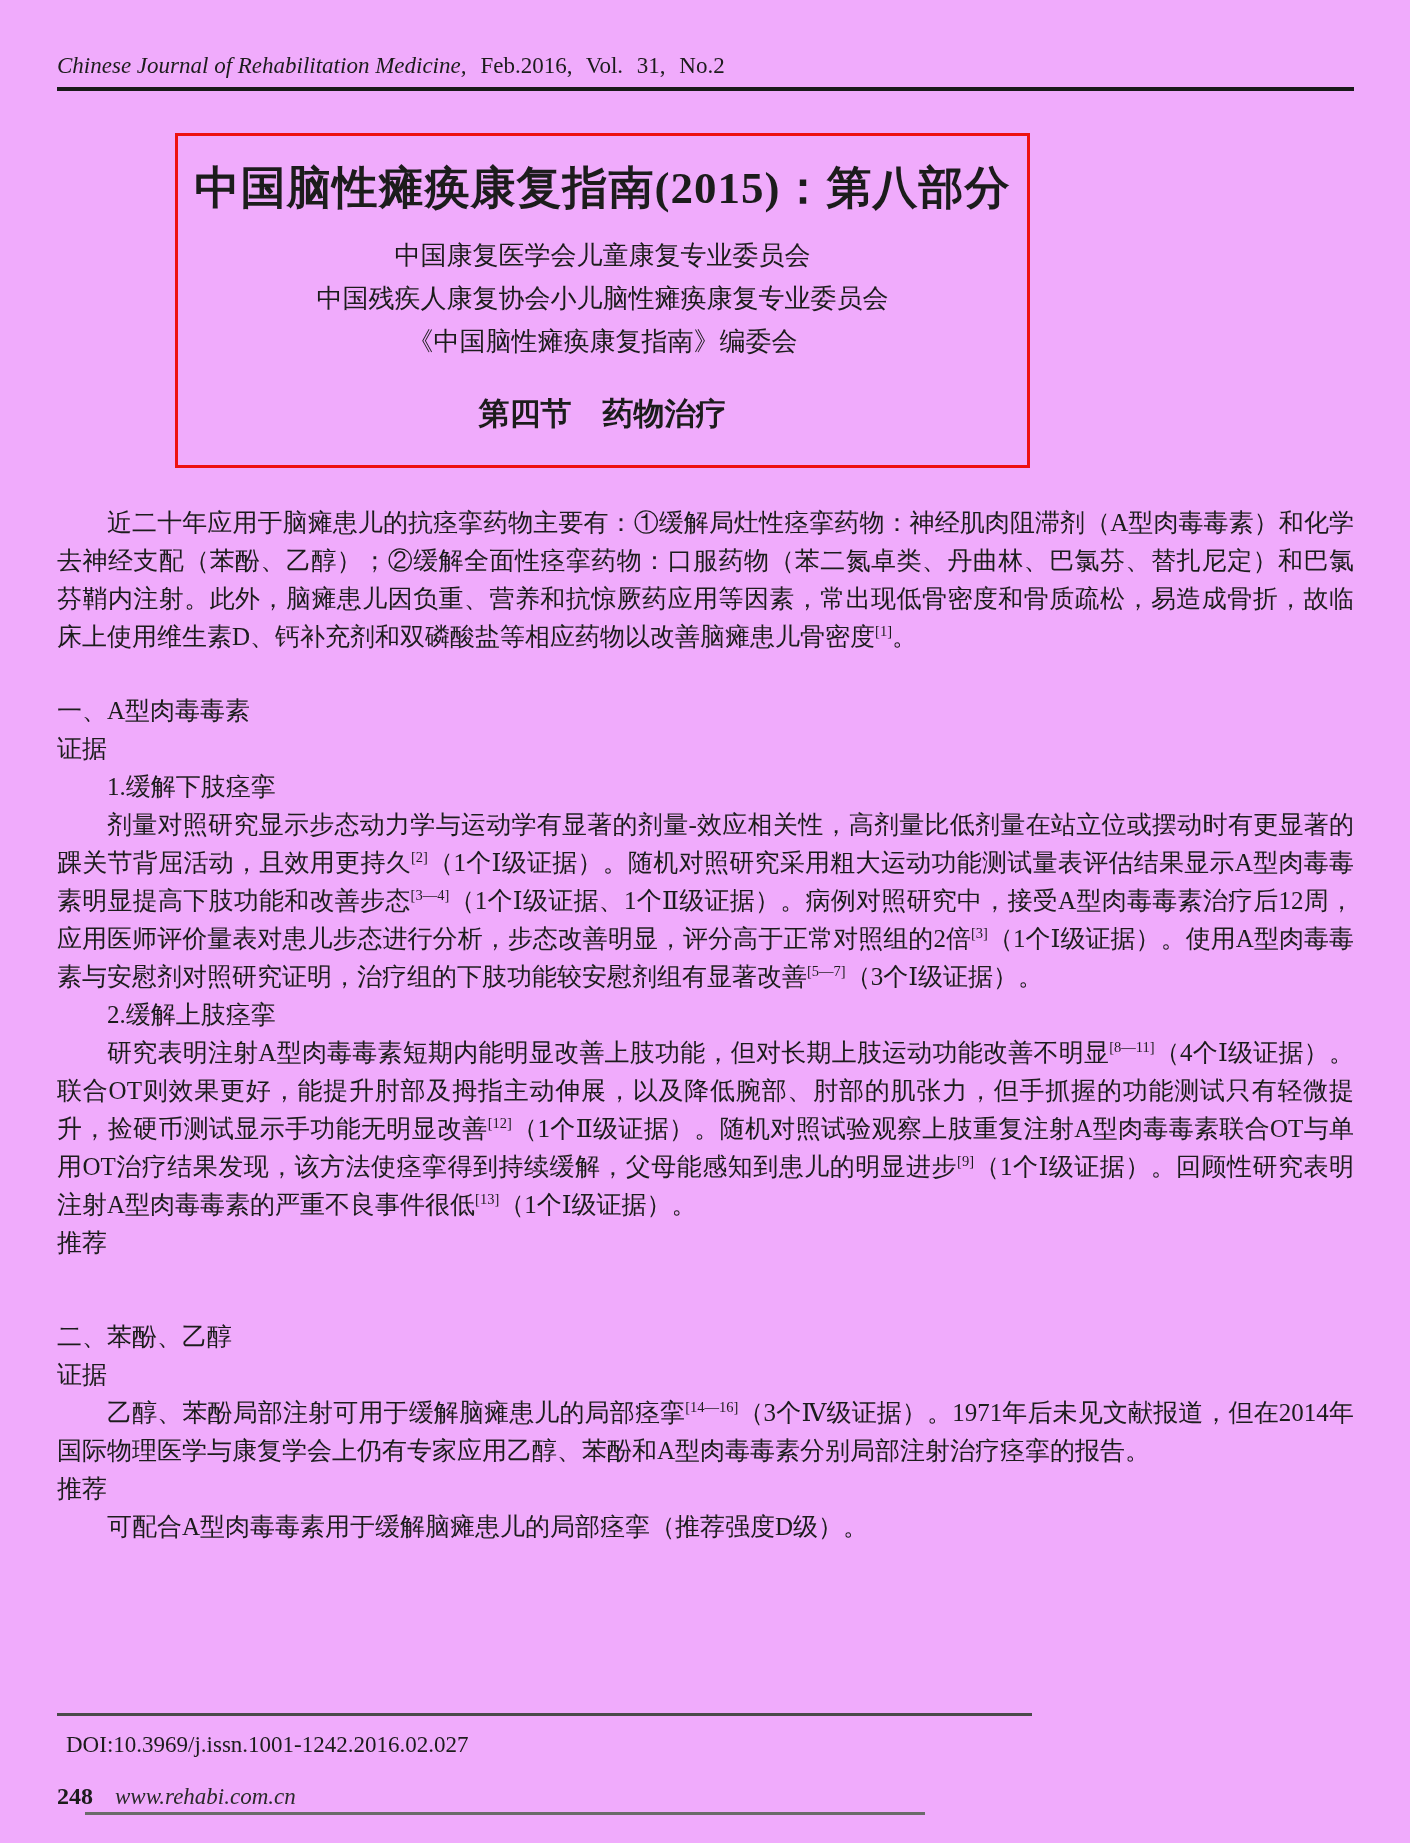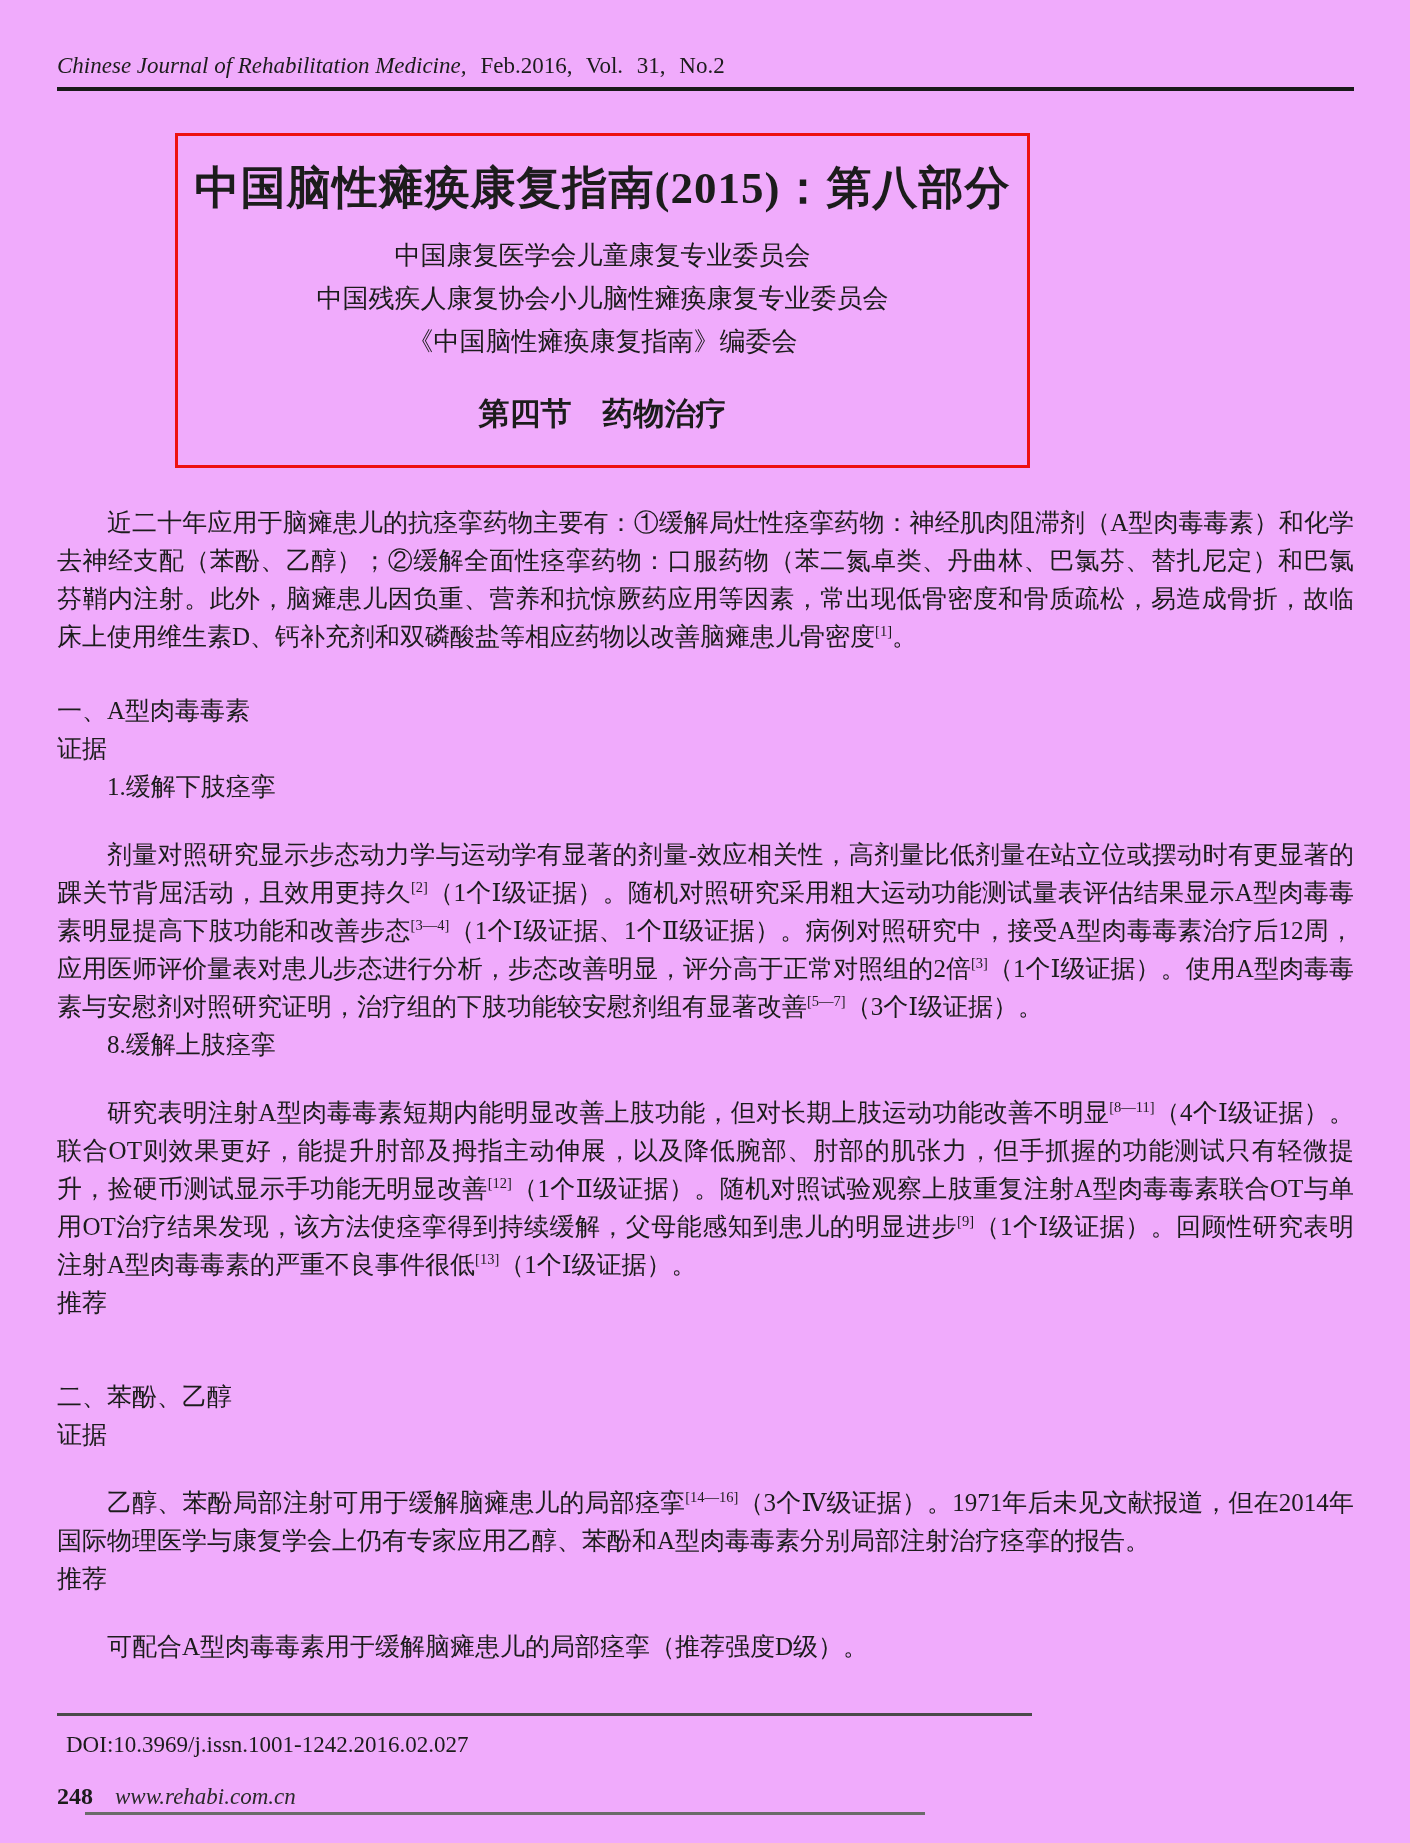--- a/index.html
+++ b/index.html
@@ -31,21 +31,21 @@
   .main-title{
     font-size:45px;font-weight:bold;line-height:56px;
     letter-spacing:1px;
   }
   .author-lines{margin-top:18px;}
   .author-line{font-size:26px;line-height:43px;}
   .chapter-title{margin-top:38px;font-size:37px;font-weight:bold;line-height:48px;}
   .section-title{margin-top:30px;font-size:31px;font-weight:bold;line-height:42px;}
   
   .article-body{margin-top:36px;font-size:25px;line-height:38px;}
-  .para{text-indent:2em;text-align:justify;margin-top:30px;}
+  .para{text-indent:2em;text-align:justify;}
   .sec-heading{font-weight:normal;}
   .sec-label{}
   .sub-heading{text-indent:2em;}
   .gap-section{margin-top:36px;}
   .gap-section-large{margin-top:56px;}
   .article-body sup{font-size:0.58em;line-height:0;vertical-align:super;}
   
   .footnote-rule{position:absolute;left:57px;top:1713px;width:975px;height:3px;background:#4a4a4a;}
   .doi-line{position:absolute;left:66px;top:1730px;font-size:23px;line-height:30px;}
   .page-footer{position:absolute;left:57px;top:1782px;font-size:23px;line-height:28px;display:flex;align-items:baseline;}
@@ -72,21 +72,21 @@
     </div>
     <div class="section-title">第四节　药物治疗</div>
   </div>
 
   <div class="article-body">
       <div class="para"><span>近二十年应用于脑瘫患儿的抗痉挛药物主要有：①缓解局灶性痉挛药物：神经肌肉阻滞剂（A型肉毒毒素）和化学去神经支配（苯酚、乙醇）；②缓解全面性痉挛药物：口服药物（苯二氮卓类、丹曲林、巴氯芬、替扎尼定）和巴氯芬鞘内注射。此外，脑瘫患儿因负重、营养和抗惊厥药应用等因素，常出现低骨密度和骨质疏松，易造成骨折，故临床上使用维生素D、钙补充剂和双磷酸盐等相应药物以改善脑瘫患儿骨密度</span><sup>[1]</sup><span>。</span></div>
       <div class="sec-heading gap-section"><span>一、A型肉毒毒素</span></div>
       <div class="sec-label"><span>证据</span></div>
       <div class="sub-heading"><span>1.缓解下肢痉挛</span></div>
       <div class="para"><span>剂量对照研究显示步态动力学与运动学有显著的剂量-效应相关性，高剂量比低剂量在站立位或摆动时有更显著的踝关节背屈活动，且效用更持久</span><sup>[2]</sup><span>（1个Ⅰ级证据）。随机对照研究采用粗大运动功能测试量表评估结果显示A型肉毒毒素明显提高下肢功能和改善步态</span><sup>[3—4]</sup><span>（1个Ⅰ级证据、1个Ⅱ级证据）。病例对照研究中，接受A型肉毒毒素治疗后12周，应用医师评价量表对患儿步态进行分析，步态改善明显，评分高于正常对照组的2倍</span><sup>[3]</sup><span>（1个Ⅰ级证据）。使用A型肉毒毒素与安慰剂对照研究证明，治疗组的下肢功能较安慰剂组有显著改善</span><sup>[5—7]</sup><span>（3个Ⅰ级证据）。</span></div>
-      <div class="sub-heading"><span>8.缓解上肢痉挛</span></div>
+      <div class="sub-heading"><span>2.缓解上肢痉挛</span></div>
       <div class="para"><span>研究表明注射A型肉毒毒素短期内能明显改善上肢功能，但对长期上肢运动功能改善不明显</span><sup>[8—11]</sup><span>（4个Ⅰ级证据）。联合OT则效果更好，能提升肘部及拇指主动伸展，以及降低腕部、肘部的肌张力，但手抓握的功能测试只有轻微提升，捡硬币测试显示手功能无明显改善</span><sup>[12]</sup><span>（1个Ⅱ级证据）。随机对照试验观察上肢重复注射A型肉毒毒素联合OT与单用OT治疗结果发现，该方法使痉挛得到持续缓解，父母能感知到患儿的明显进步</span><sup>[9]</sup><span>（1个Ⅰ级证据）。回顾性研究表明注射A型肉毒毒素的严重不良事件很低</span><sup>[13]</sup><span>（1个Ⅰ级证据）。</span></div>
       <div class="sec-label"><span>推荐</span></div>
       <div class="sec-heading gap-section-large"><span>二、苯酚、乙醇</span></div>
       <div class="sec-label"><span>证据</span></div>
       <div class="para"><span>乙醇、苯酚局部注射可用于缓解脑瘫患儿的局部痉挛</span><sup>[14—16]</sup><span>（3个Ⅳ级证据）。1971年后未见文献报道，但在2014年国际物理医学与康复学会上仍有专家应用乙醇、苯酚和A型肉毒毒素分别局部注射治疗痉挛的报告。</span></div>
       <div class="sec-label"><span>推荐</span></div>
       <div class="para"><span>可配合A型肉毒毒素用于缓解脑瘫患儿的局部痉挛（推荐强度D级）。</span></div>
     </div>
 
   <div class="footnote-rule"></div>

